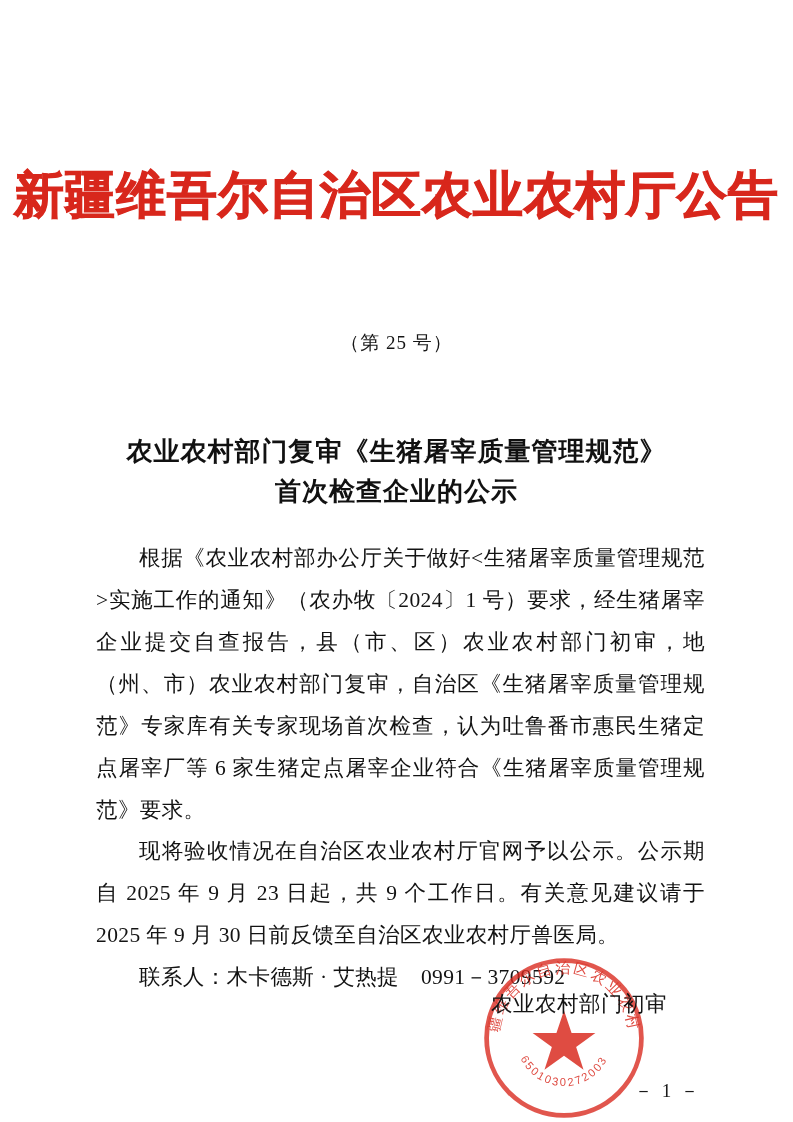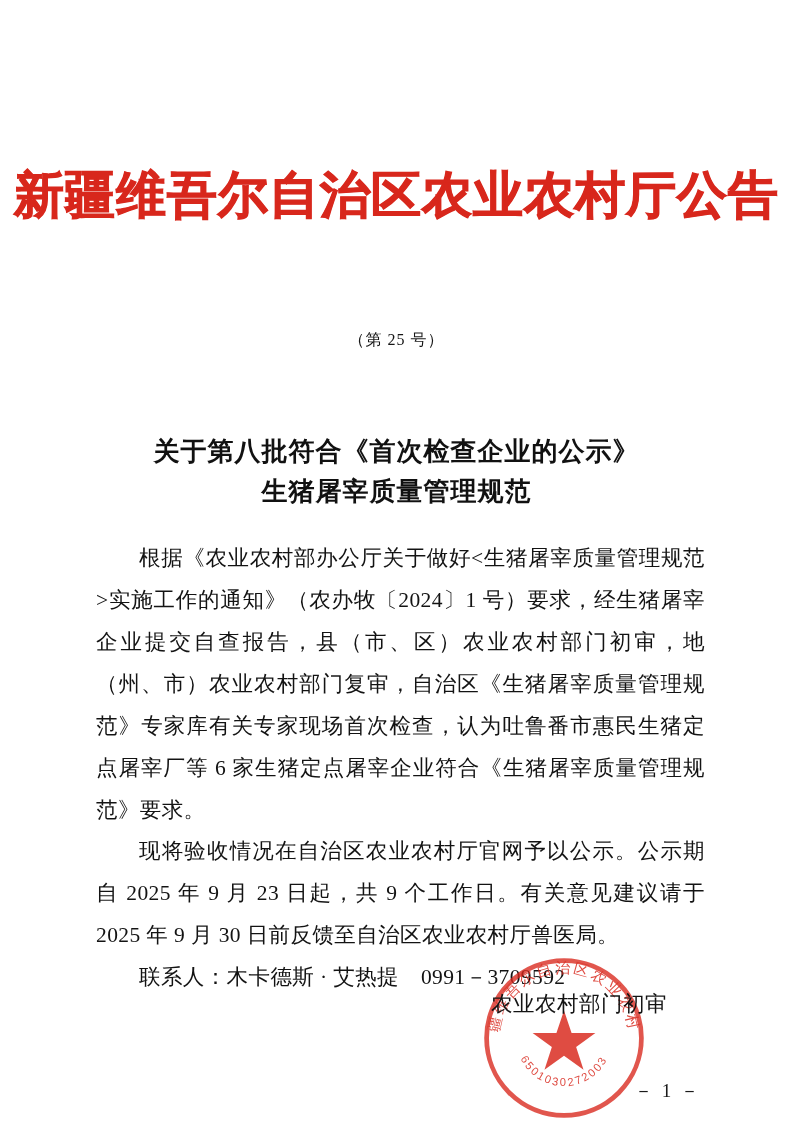--- a/index.html
+++ b/index.html
@@ -42,21 +42,21 @@
     line-height: 1.1;
   }
 
   
   .issue-no {
     position: absolute;
     left: 0;
     right: 0;
     top: 330px;
     text-align: center;
-    font-size: 16px;
+    font-size: 19px;
     letter-spacing: 1px;
     color: #151515;
   }
 
   
   .doc-title {
     position: absolute;
     left: 92px;
     right: 92px;
     top: 432px;
@@ -132,22 +132,22 @@
 
 <div class="page">
 
   <div class="masthead">
     <div class="masthead-title">新疆维吾尔自治区农业农村厅公告</div>
   </div>
 
   <div class="issue-no">（第 25 号）</div>
 
   <div class="doc-title">
-    <span class="line">关于第八批符合《首次检查企业的公示》</span>
-    <span class="line">生猪屠宰质量管理规范</span>
+    <span class="line">农业农村部门复审《生猪屠宰质量管理规范》</span>
+    <span class="line">首次检查企业的公示</span>
   </div>
 
   <div class="body-text">
     <p>根据《农业农村部办公厅关于做好&lt;生猪屠宰质量管理规范&gt;实施工作的通知》（农办牧〔2024〕1 号）要求，经生猪屠宰企业提交自查报告，县（市、区）农业农村部门初审，地（州、市）农业农村部门复审，自治区《生猪屠宰质量管理规范》专家库有关专家现场首次检查，认为吐鲁番市惠民生猪定点屠宰厂等 6 家生猪定点屠宰企业符合《生猪屠宰质量管理规范》要求。</p>
     <p>现将验收情况在自治区农业农村厅官网予以公示。公示期自 2025 年 9 月 23 日起，共 9 个工作日。有关意见建议请于 2025 年 9 月 30 日前反馈至自治区农业农村厅兽医局。</p>
     <p class="contact">联系人：木卡德斯 · 艾热提　0991－3709592</p>
   </div>
 
   <div class="signature">
     <div>农业农村部门初审</div>

